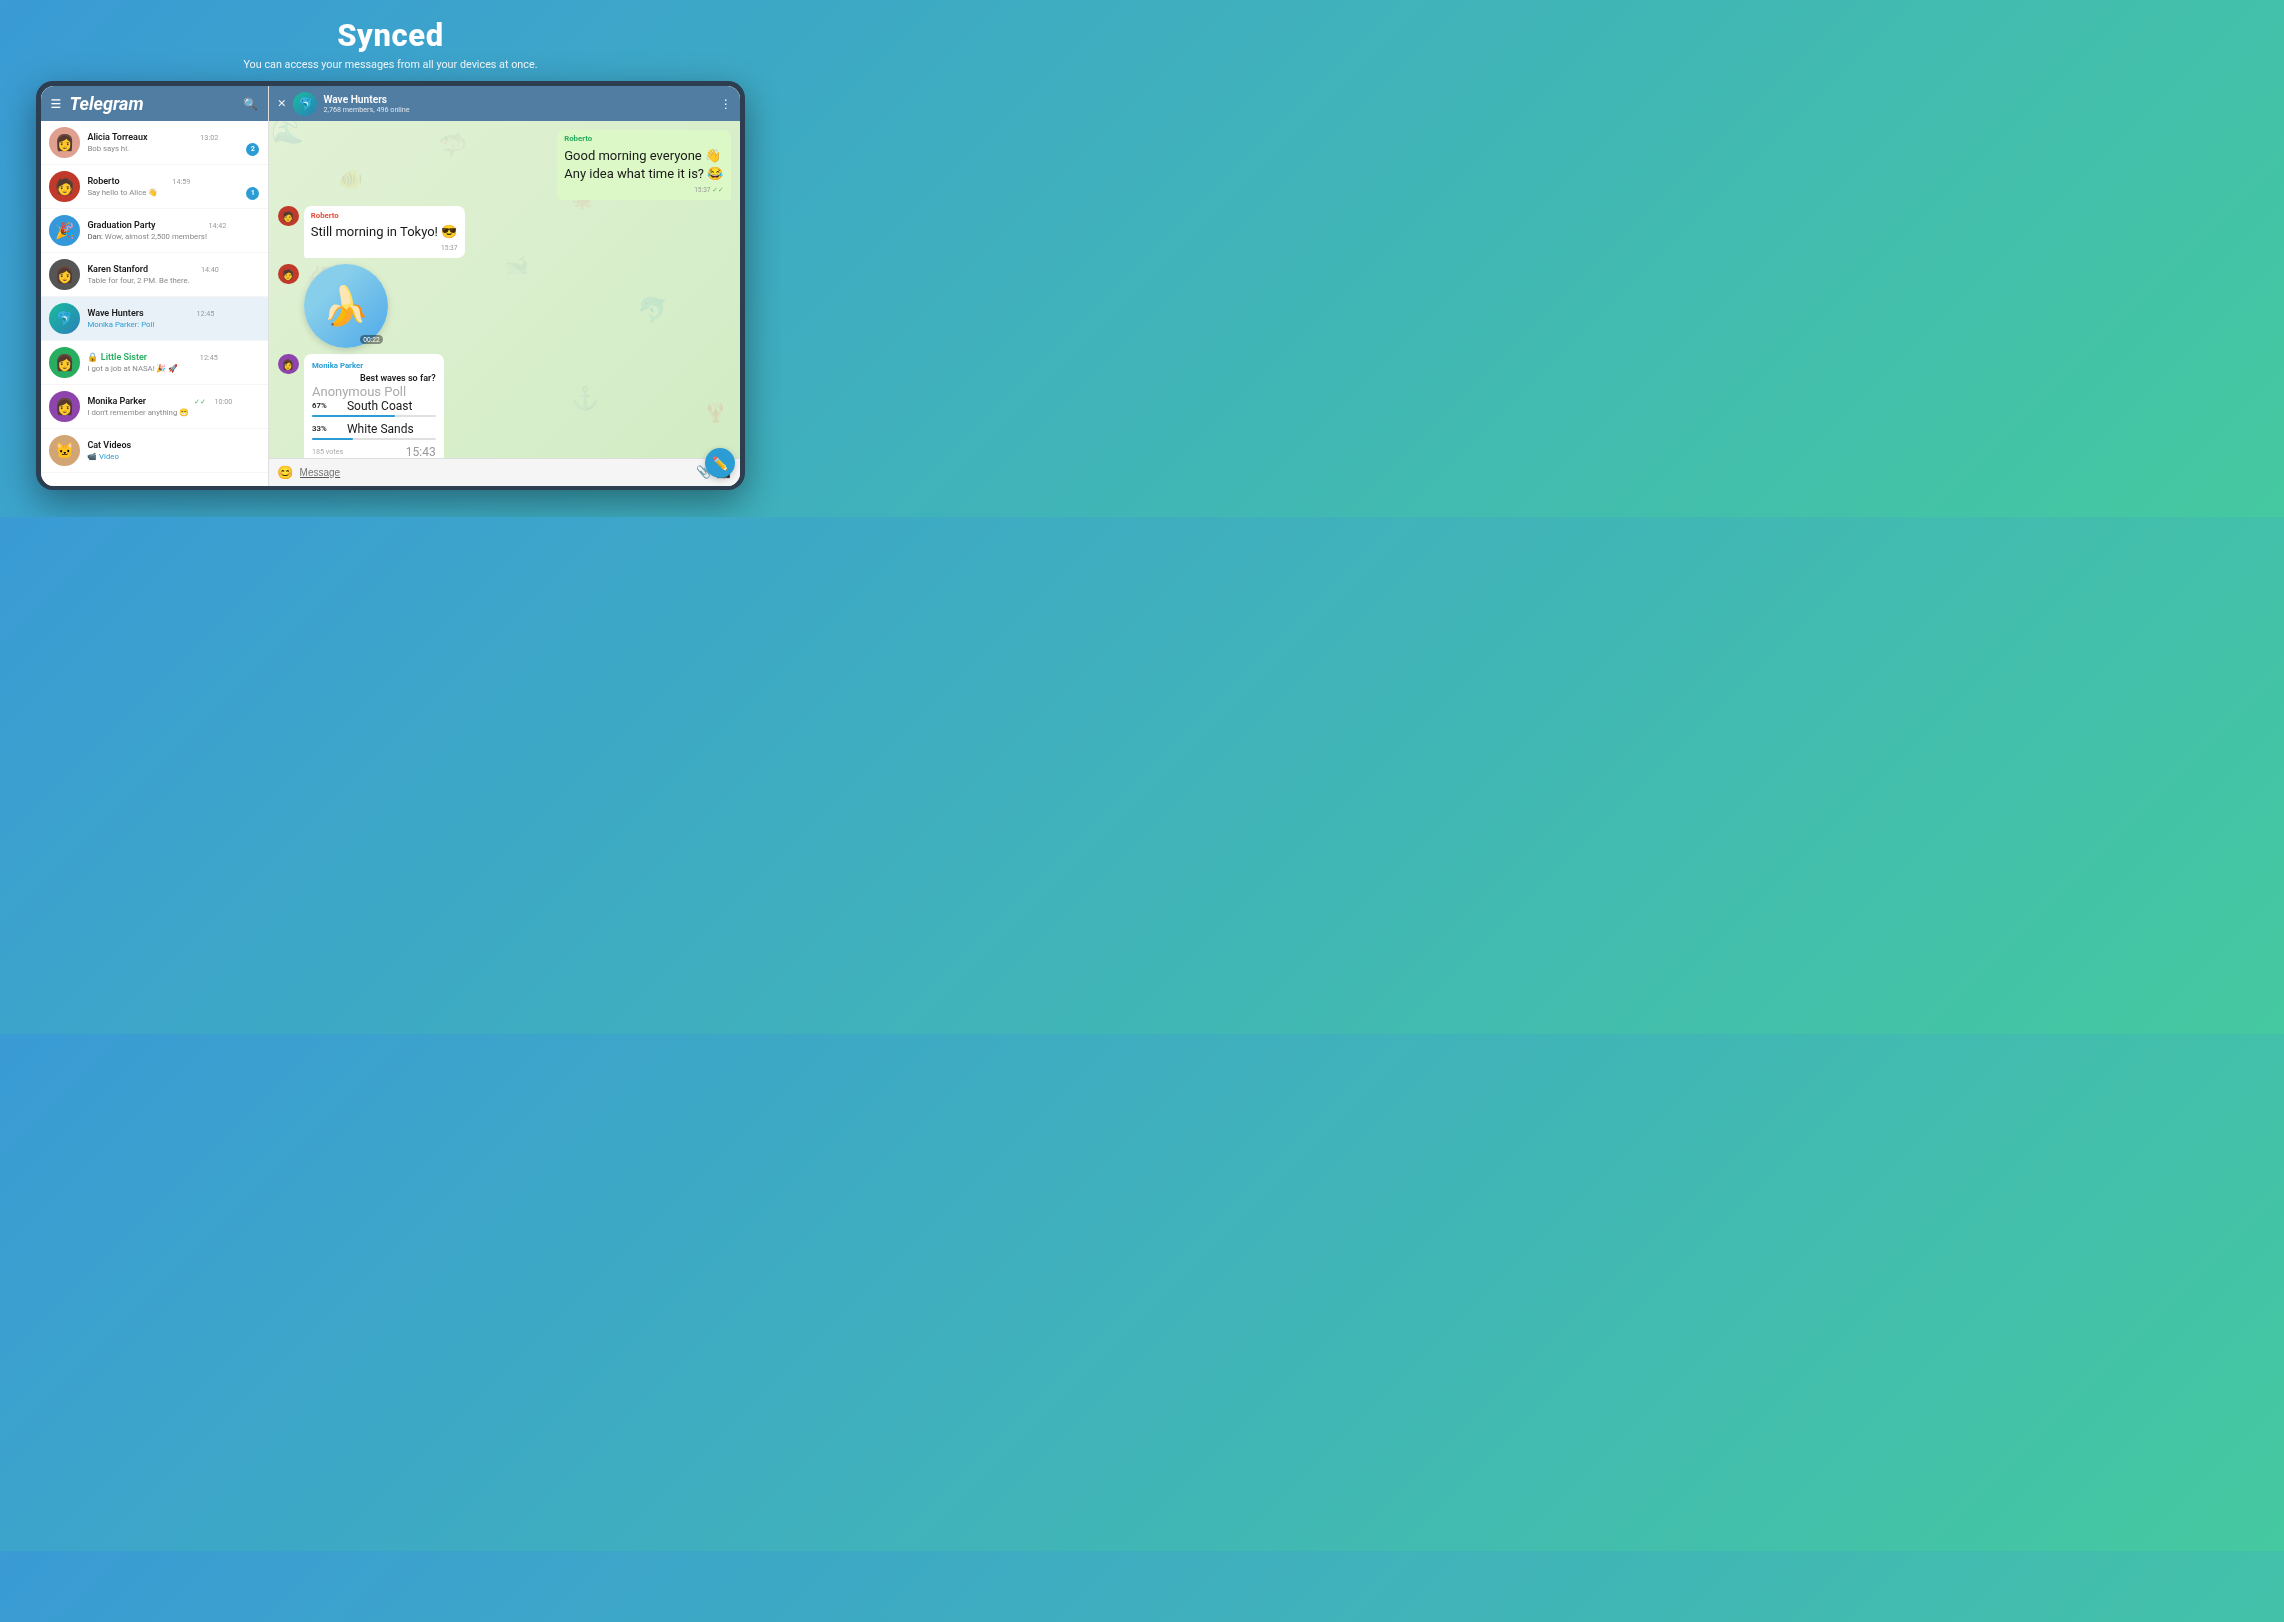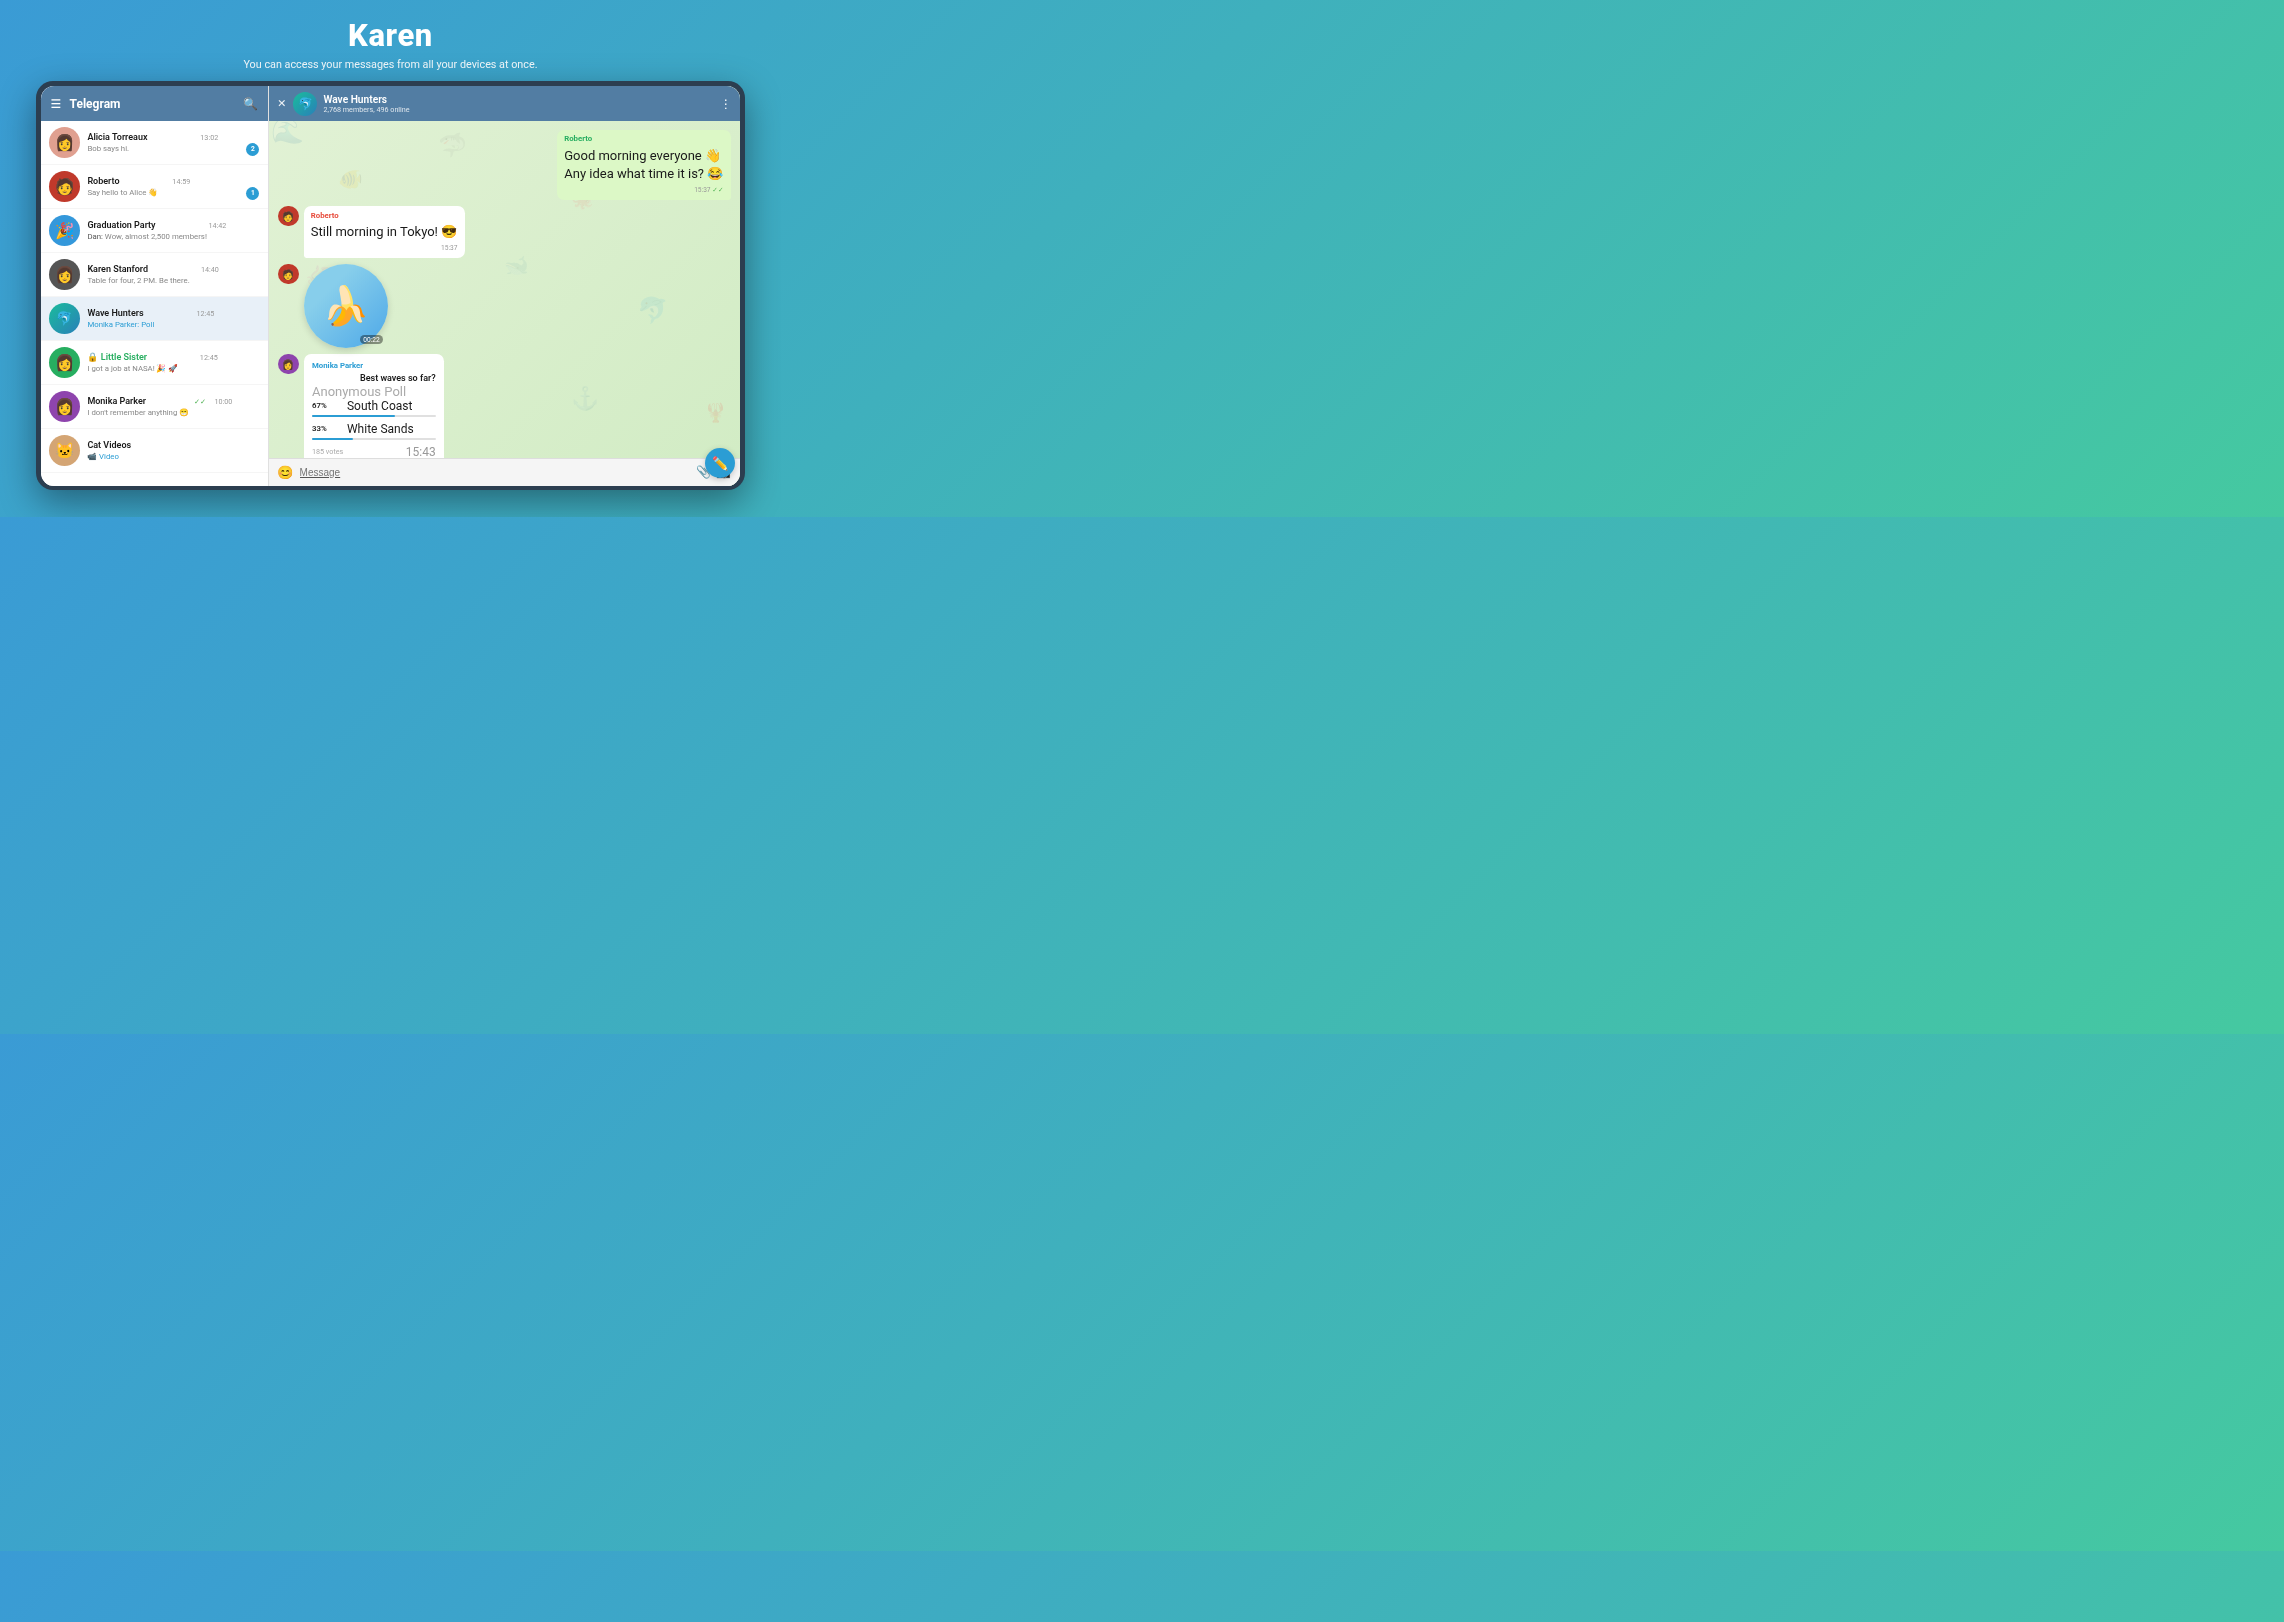--- a/index.html
+++ b/index.html
@@ -77,23 +77,24 @@
       height: 35px;
       color: white;
       flex-shrink: 0;
     }
     .sidebar-header .menu-icon {
       font-size: 12px;
       margin-right: 8.4px;
       cursor: pointer;
     }
     .sidebar-header .app-title {
-      font-size: 12px;
+      font-size: 18px;
       font-weight: 700;
       flex: 1;
+      font-style: italic;
     }
     .sidebar-header .search-icon {
       font-size: 12px;
       cursor: pointer;
     }
 
     .chat-list {
       flex: 1;
       overflow-y: auto;
     }
@@ -470,21 +471,21 @@
       justify-content: center;
       font-size: 38px;
       position: relative;
       box-shadow: 0 2.4px 7.2px rgba(0,0,0,0.15);
     }
   </style>
 </head>
 <body>
 
 <div class="page-header">
-  <h1>Karen</h1>
+  <h1>Synced</h1>
   <p>You can access your messages from all your devices at once.</p>
 </div>
 
 <div class="device-frame">
   <div class="device-inner">
     <div class="app-container">
 
       <div class="sidebar">
         <div class="sidebar-header">
           <span class="menu-icon">☰</span>

